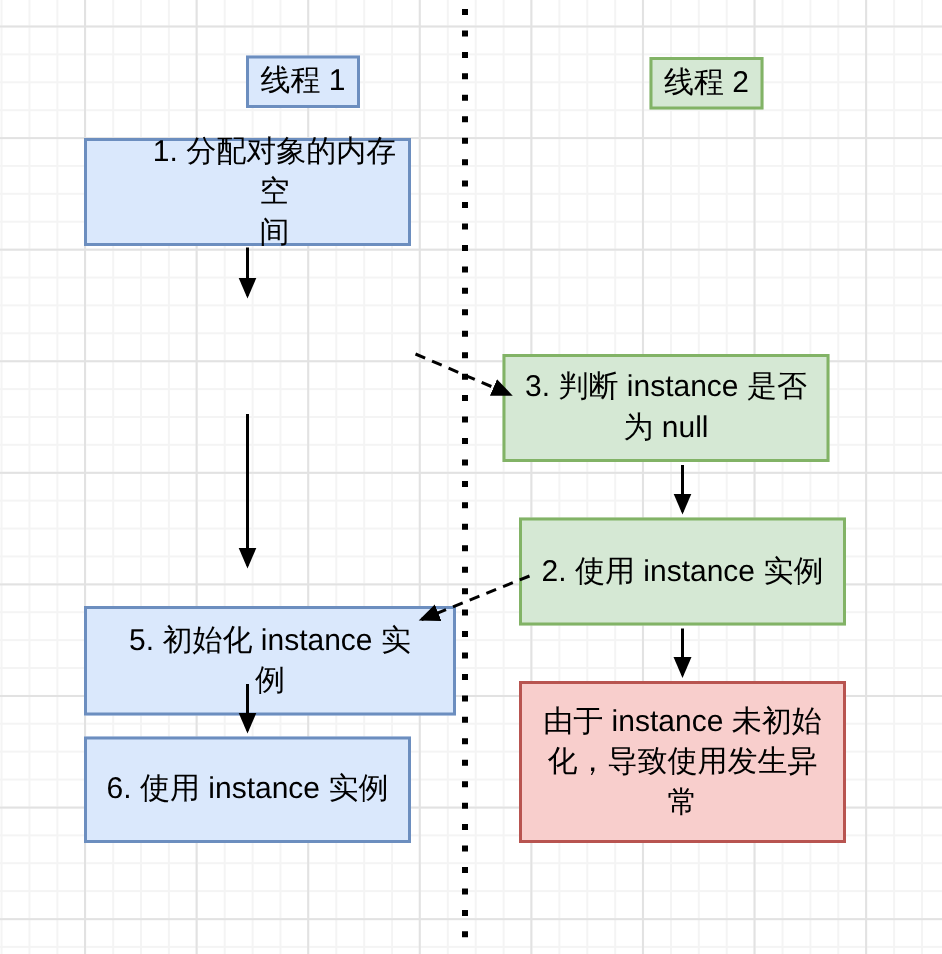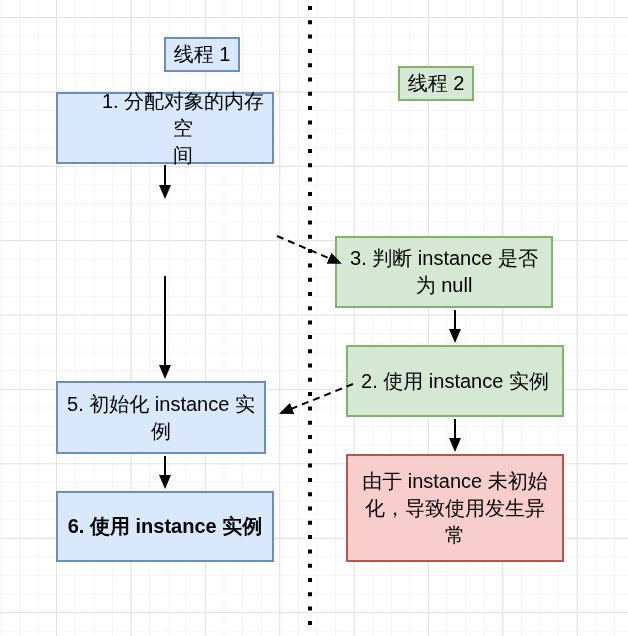--- a/index.html
+++ b/index.html
@@ -30,27 +30,27 @@
     white-space:pre-line;
     border:2px solid #000;
     z-index:2;
   }
   .blue  { background:#dae8fc; border-color:#6c8ebf; }
   .green { background:#d5e8d4; border-color:#82b366; }
   .red   { background:#f8cecc; border-color:#b85450; }
   .lane-label { font-size:20px; line-height:27px; border-width:2px; }
 
   #lane1 { left:128px; top:37px;  width:76px;  height:35px;margin-left:36px; }
-  #lane2 { left:398px; top:38px;  width:76px;  height:35px;margin-top:28px; }
+  #lane2 { left:433px; top:38px;  width:76px;  height:35px; }
   #box1  { left:56px;  top:92px;  width:218px; height:72px;padding-left:36px; }
   #box2  { left:56px;  top:201px; width:218px; height:73px; }
   #box3  { left:335px; top:236px; width:218px; height:72px; }
   #box4  { left:346px; top:345px; width:218px; height:72px; }
-  #box5  { left:56px;  top:381px; width:210px; height:73px; }
-  #box6  { left:56px;  top:491px; width:218px; height:71px;font-weight:bold; }
+  #box5  { left:56px;  top:404px; width:248px; height:73px; }
+  #box6  { left:56px;  top:491px; width:218px; height:71px; }
   #boxErr{ left:346px; top:454px; width:218px; height:108px; }
 
   svg.overlay {
     position:absolute; left:0; top:0;
     width:628px; height:636px;
     z-index:3;
     pointer-events:none;
   }
   svg.overlay line { stroke:#000000; }
 </style>

